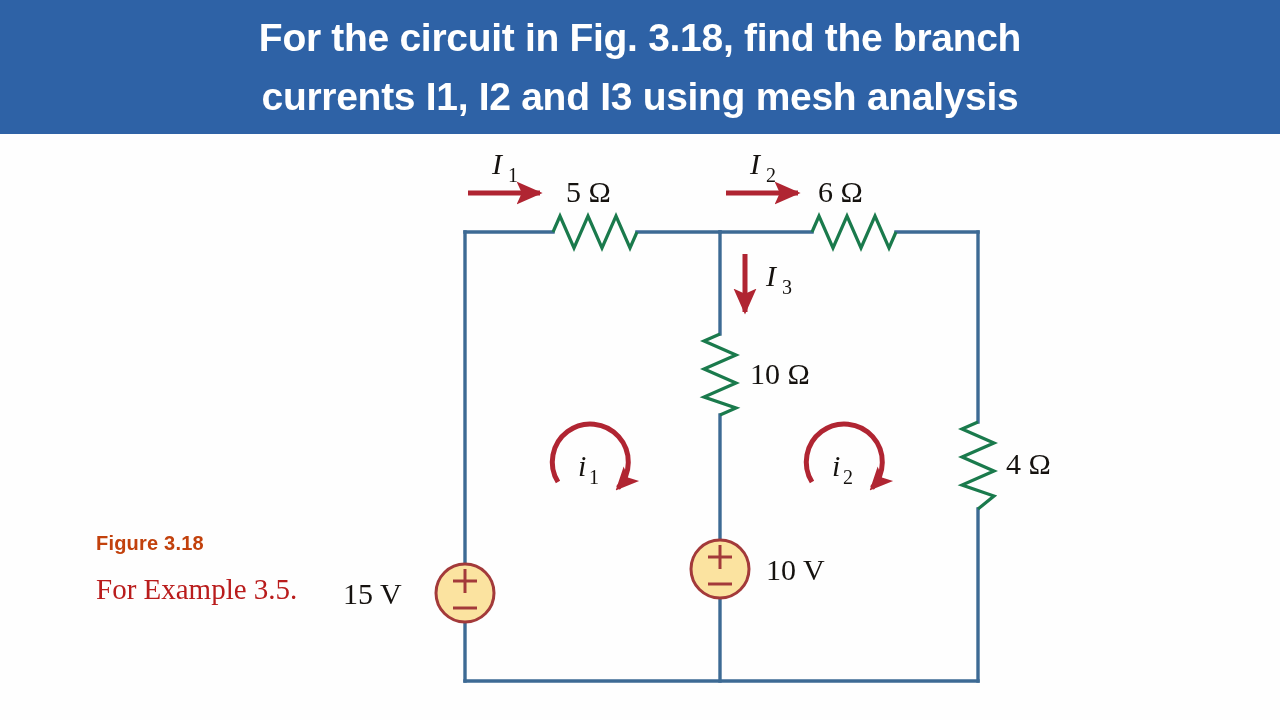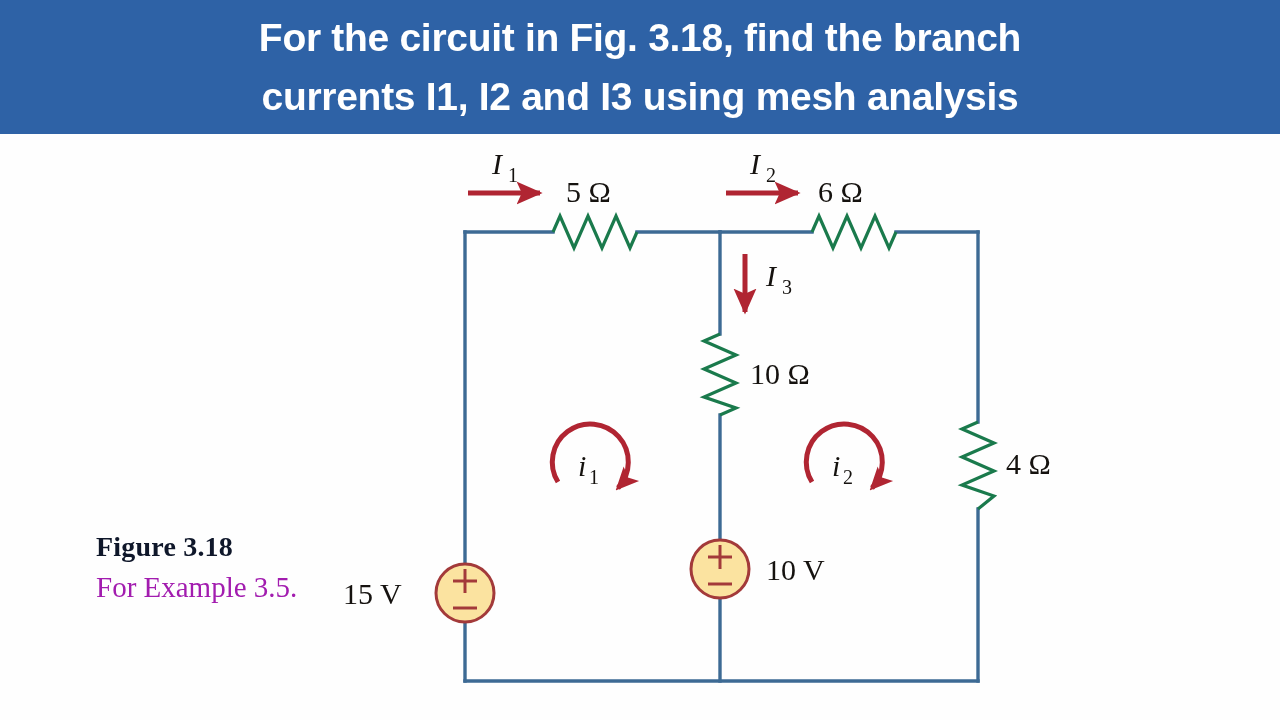--- a/index.html
+++ b/index.html
@@ -60,33 +60,33 @@
     height: 586px;
   }
   
   #caption {
     position: absolute;
     left: 96px;
     top: 398px;
     width: 340px;
   }
   #caption-title {
-    color: #0f172a;
-    font-family: Liberation Serif, serif;
+    color: #c2410c;
+    font-family: Liberation Sans, sans-serif;
     font-weight: bold;
-    font-size: 28px;
+    font-size: 20px;
     letter-spacing: 0.2px;
     line-height: 1.1;
   }
   #caption-sub {
-    color: #a21caf;
+    color: #b91c1c;
     font-family: "Liberation Serif", serif;
     font-size: 29px;
     line-height: 1.25;
-    margin-top: 6px;
+    margin-top: 17px;
   }
   
   .lbl-serif {
     font-family: "Liberation Serif", serif;
     font-size: 30px;
     fill: #15120f;
   }
   .lbl-italic {
     font-family: "Liberation Serif", serif;
     font-style: italic;

